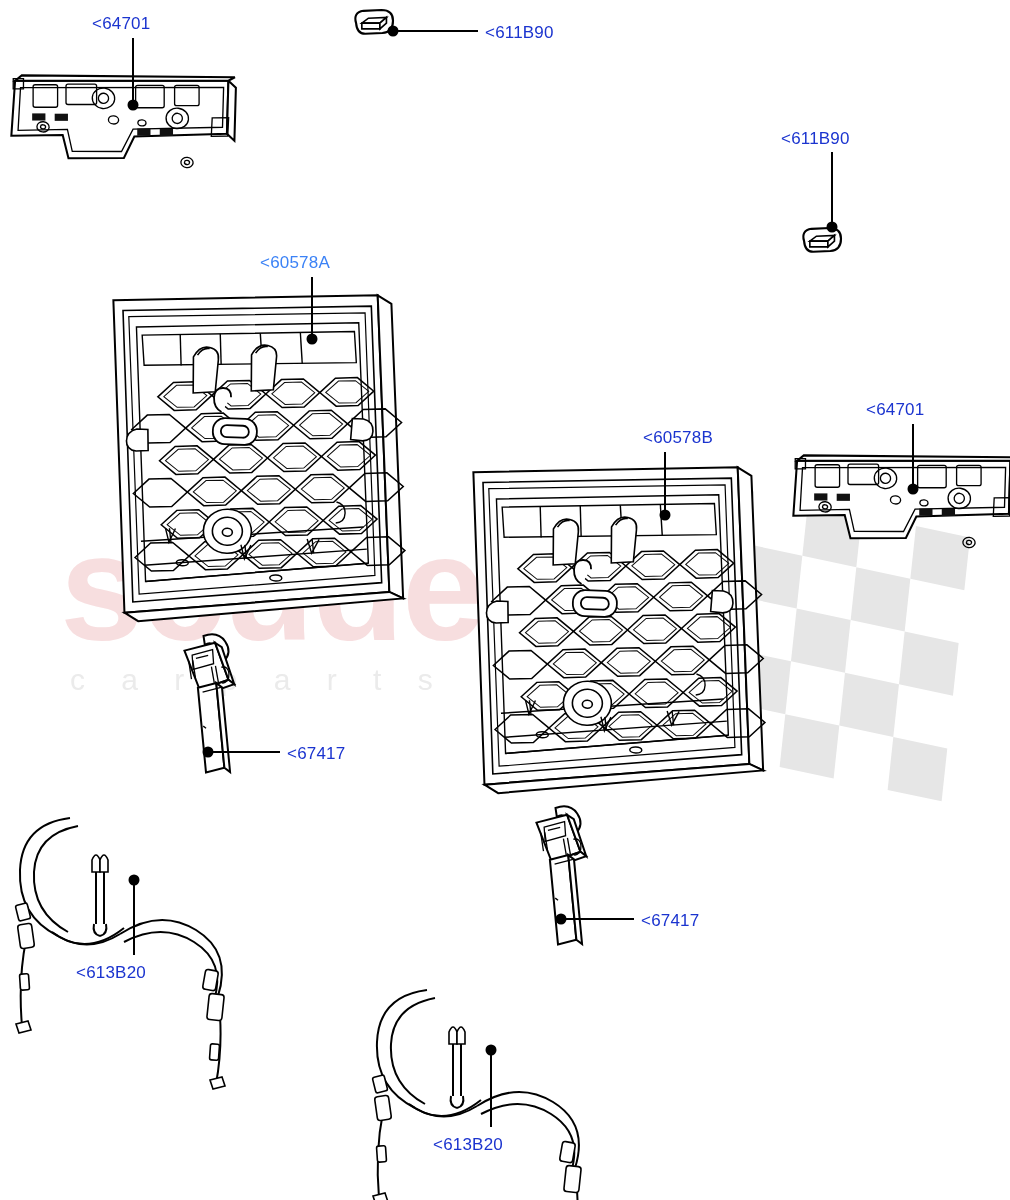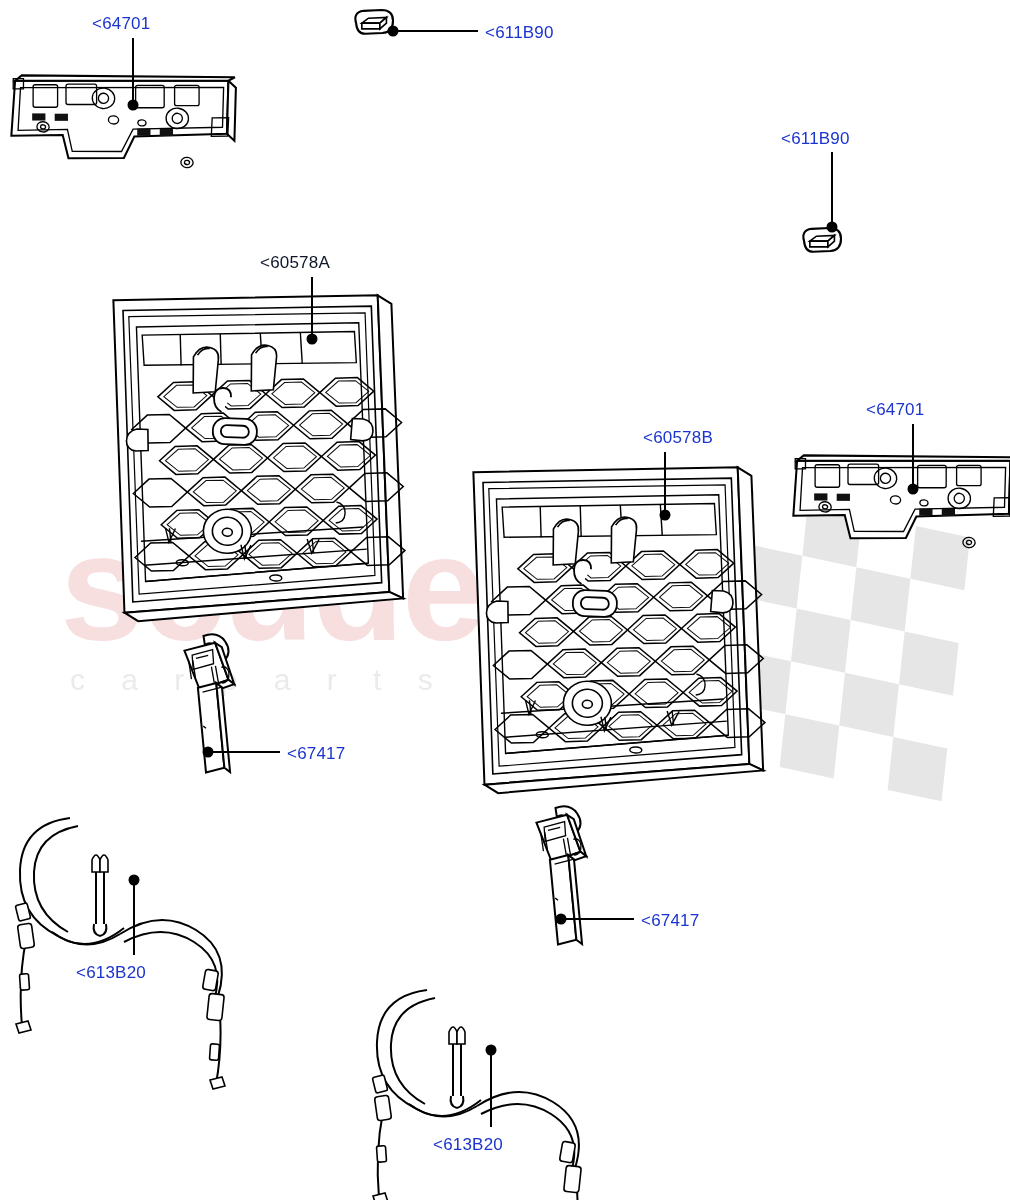--- a/index.html
+++ b/index.html
@@ -370,21 +370,21 @@
           <line x1="491" y1="1127" x2="491" y2="1053"></line>
           <circle cx="491" cy="1050" r="4.5"></circle>
         </g>
     </g>
   </svg>
 
   <div id="labels">
     <div class="lbl" style="left: 92px; top: 14px; color: rgb(27, 52, 207);">&lt;64701</div>
     <div class="lbl" style="left: 485px; top: 23px; color: rgb(27, 52, 207);">&lt;611B90</div>
     <div class="lbl" style="left: 781px; top: 129px; color: rgb(27, 52, 207);">&lt;611B90</div>
-    <div class="lbl" style="left: 260px; top: 253px; color: #0f172a;">&lt;60578A</div>
+    <div class="lbl" style="left: 260px; top: 253px; color: #3b82f6;">&lt;60578A</div>
     <div class="lbl" style="left: 866px; top: 400px; color: rgb(27, 52, 207);">&lt;64701</div>
     <div class="lbl" style="left: 643px; top: 428px; color: rgb(27, 52, 207);">&lt;60578B</div>
     <div class="lbl" style="left: 287px; top: 744px; color: rgb(27, 52, 207);">&lt;67417</div>
     <div class="lbl" style="left: 76px; top: 963px; color: rgb(27, 52, 207);">&lt;613B20</div>
     <div class="lbl" style="left: 641px; top: 911px; color: rgb(27, 52, 207);">&lt;67417</div>
     <div class="lbl" style="left: 433px; top: 1135px; color: rgb(27, 52, 207);">&lt;613B20</div>
   </div>
 
 </div>
 

